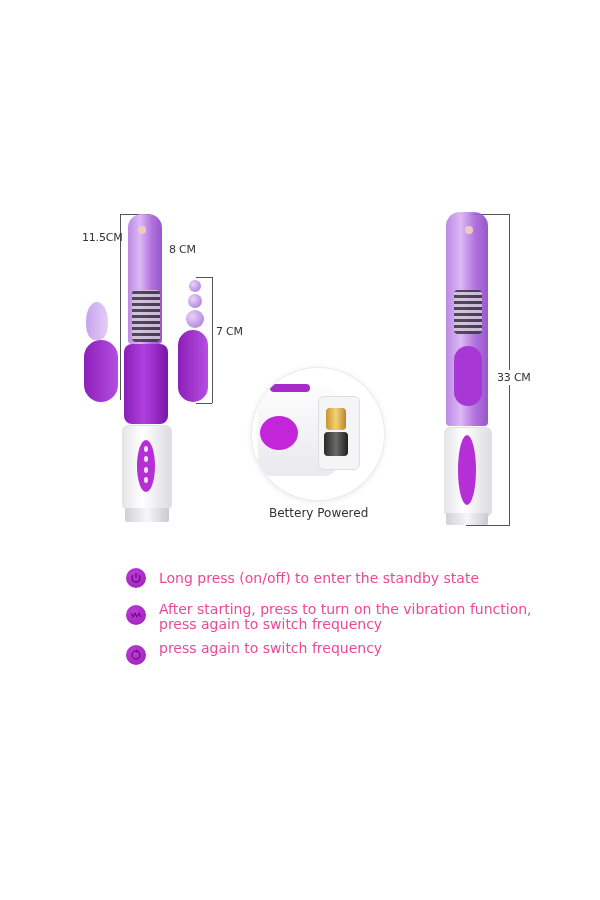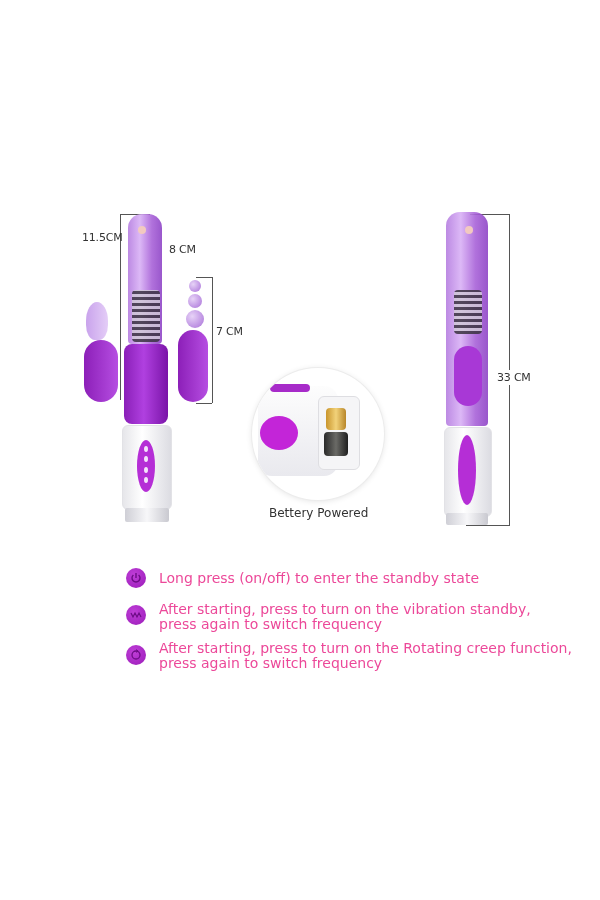--- a/index.html
+++ b/index.html
@@ -135,27 +135,26 @@
   <div class="legend-text" style="left:159px; top:571px;">
     <div>Long press (on/off) to enter the standby state</div>
   </div>
 
   <div class="legend-icon" style="left:126px; top:605px;">
     <svg width="12" height="10" viewBox="0 0 12 10">
       <path d="M1 3 L3 7 L5 3 L7 7 L9 3 L11 7" stroke="#6d0c86" stroke-width="1.2" fill="none"></path>
     </svg>
   </div>
   <div class="legend-text" style="left:159px; top:602px;">
-    <div>After starting, press to turn on the vibration standby,</div>
+    <div>After starting, press to turn on the vibration function,</div>
     <div>press again to switch frequency</div>
   </div>
 
   <div class="legend-icon" style="left:126px; top:645px;">
     <svg width="12" height="12" viewBox="0 0 12 12">
       <circle cx="6" cy="6" r="4" stroke="#6d0c86" stroke-width="1.3" fill="none"></circle>
       <path d="M6 0.6 L8 2 L6 3.4" stroke="#6d0c86" stroke-width="1" fill="none"></path>
     </svg>
   </div>
   <div class="legend-text" style="left:159px; top:641px;">
-    <div>After starting, press to turn on the Rotating creep function,</div>
     <div>press again to switch frequency</div>
   </div>
 </div>
 
 </body></html>

